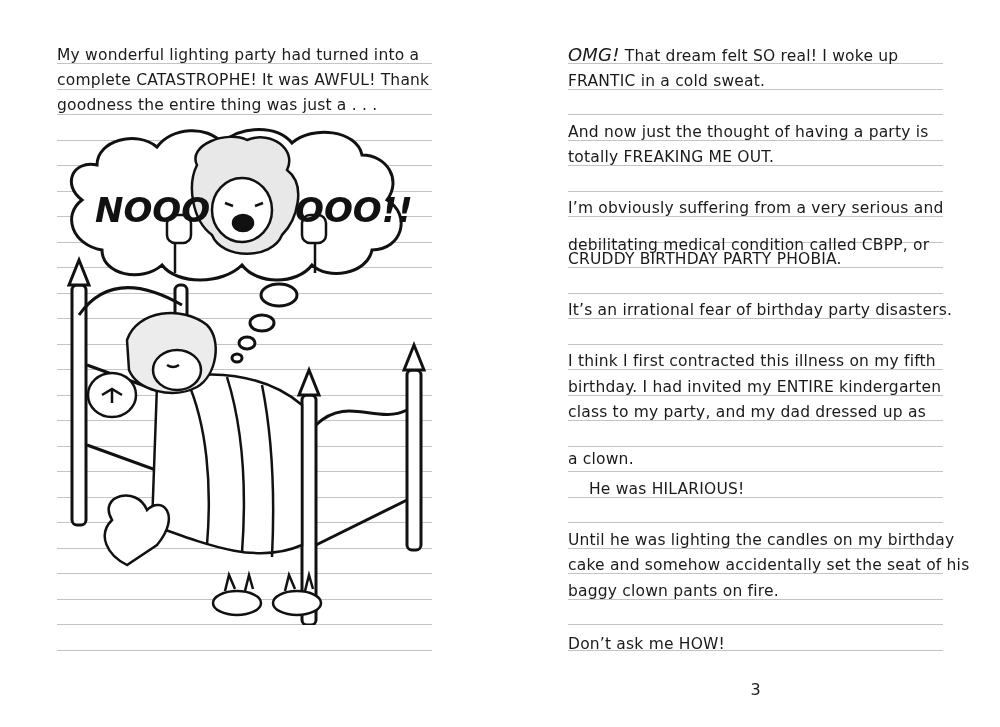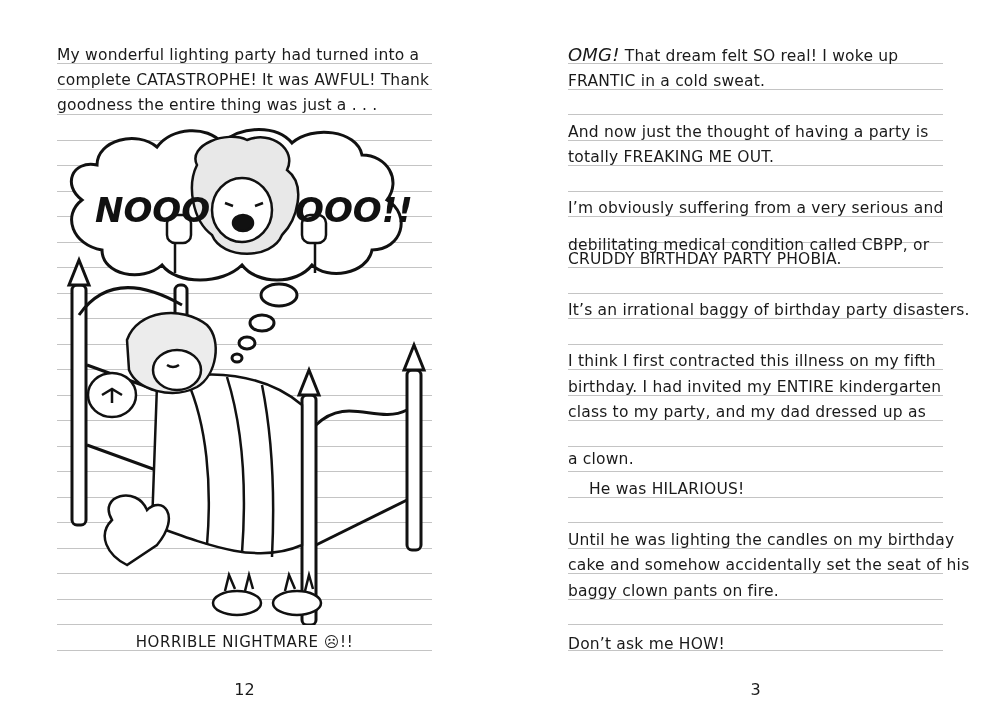--- a/index.html
+++ b/index.html
@@ -112,22 +112,20 @@
         </g>
 
         <g stroke="#111" stroke-width="2.5" fill="#fff">
           <ellipse cx="180" cy="478" rx="24" ry="12"></ellipse>
           <ellipse cx="240" cy="478" rx="24" ry="12"></ellipse>
           <path d="M168,466 l4,-16 l6,14 M188,466 l4,-16 l4,14 M228,466 l4,-16 l6,14 M248,466 l4,-16 l4,14" fill="none"></path>
         </g>
       </svg>
     </div>
 
-    <div class="caption" style="top:633px">HORRIBLE NIGHTMARE ☹!!</div>
-    <div class="page-number" style="left:0">12</div>
   </div>
 
   <div class="page page-right" id="rightPage">
     <div id="rightRules">
         <div class="rule" style="top: 63px;"></div>
         <div class="rule" style="top: 88.5px;"></div>
         <div class="rule" style="top: 114px;"></div>
         <div class="rule" style="top: 139.5px;"></div>
         <div class="rule" style="top: 165px;"></div>
         <div class="rule" style="top: 190.5px;"></div>
@@ -151,21 +149,21 @@
         <div class="rule" style="top: 649.5px;"></div>
       </div>
     <div id="rightLines">
         <div class="line-text" style="top: 46px;"><span style="font-size: 18px; font-style: italic;">OMG!</span> That dream felt SO real! I woke up</div>
         <div class="line-text" style="top: 71.5px;">FRANTIC in a cold sweat.</div>
         <div class="line-text" style="top: 122.5px;">And now just the thought of having a party is</div>
         <div class="line-text" style="top: 148px;">totally FREAKING ME OUT.</div>
         <div class="line-text" style="top: 199px;">I’m obviously suffering from a very serious and</div>
         <div class="line-text" style="top: 207px; margin-top: 29px;">debilitating medical condition called CBPP, or</div>
         <div class="line-text" style="top: 250px;">CRUDDY BIRTHDAY PARTY PHOBIA.</div>
-        <div class="line-text" style="top: 301px;">It’s an irrational baggy of birthday party disasters.</div>
+        <div class="line-text" style="top: 301px;">It’s an irrational fear of birthday party disasters.</div>
         <div class="line-text" style="top: 352px;">I think I first contracted this illness on my fifth</div>
         <div class="line-text" style="top: 377.5px;">birthday. I had invited my ENTIRE kindergarten</div>
         <div class="line-text" style="top: 403px;">class to my party, and my dad dressed up as</div>
         <div class="line-text" style="top: 428.5px; margin-top: 21px;">a clown.</div>
         <div class="line-text" style="top: 479.5px; margin-left: 21px;">He was HILARIOUS!</div>
         <div class="line-text" style="top: 530.5px;">Until he was lighting the candles on my birthday</div>
         <div class="line-text" style="top: 556px;">cake and somehow accidentally set the seat of his</div>
         <div class="line-text" style="top: 581.5px;">baggy clown pants on fire.</div>
         <div class="line-text" style="top: 635px;">Don’t ask me HOW!</div>
       </div>

